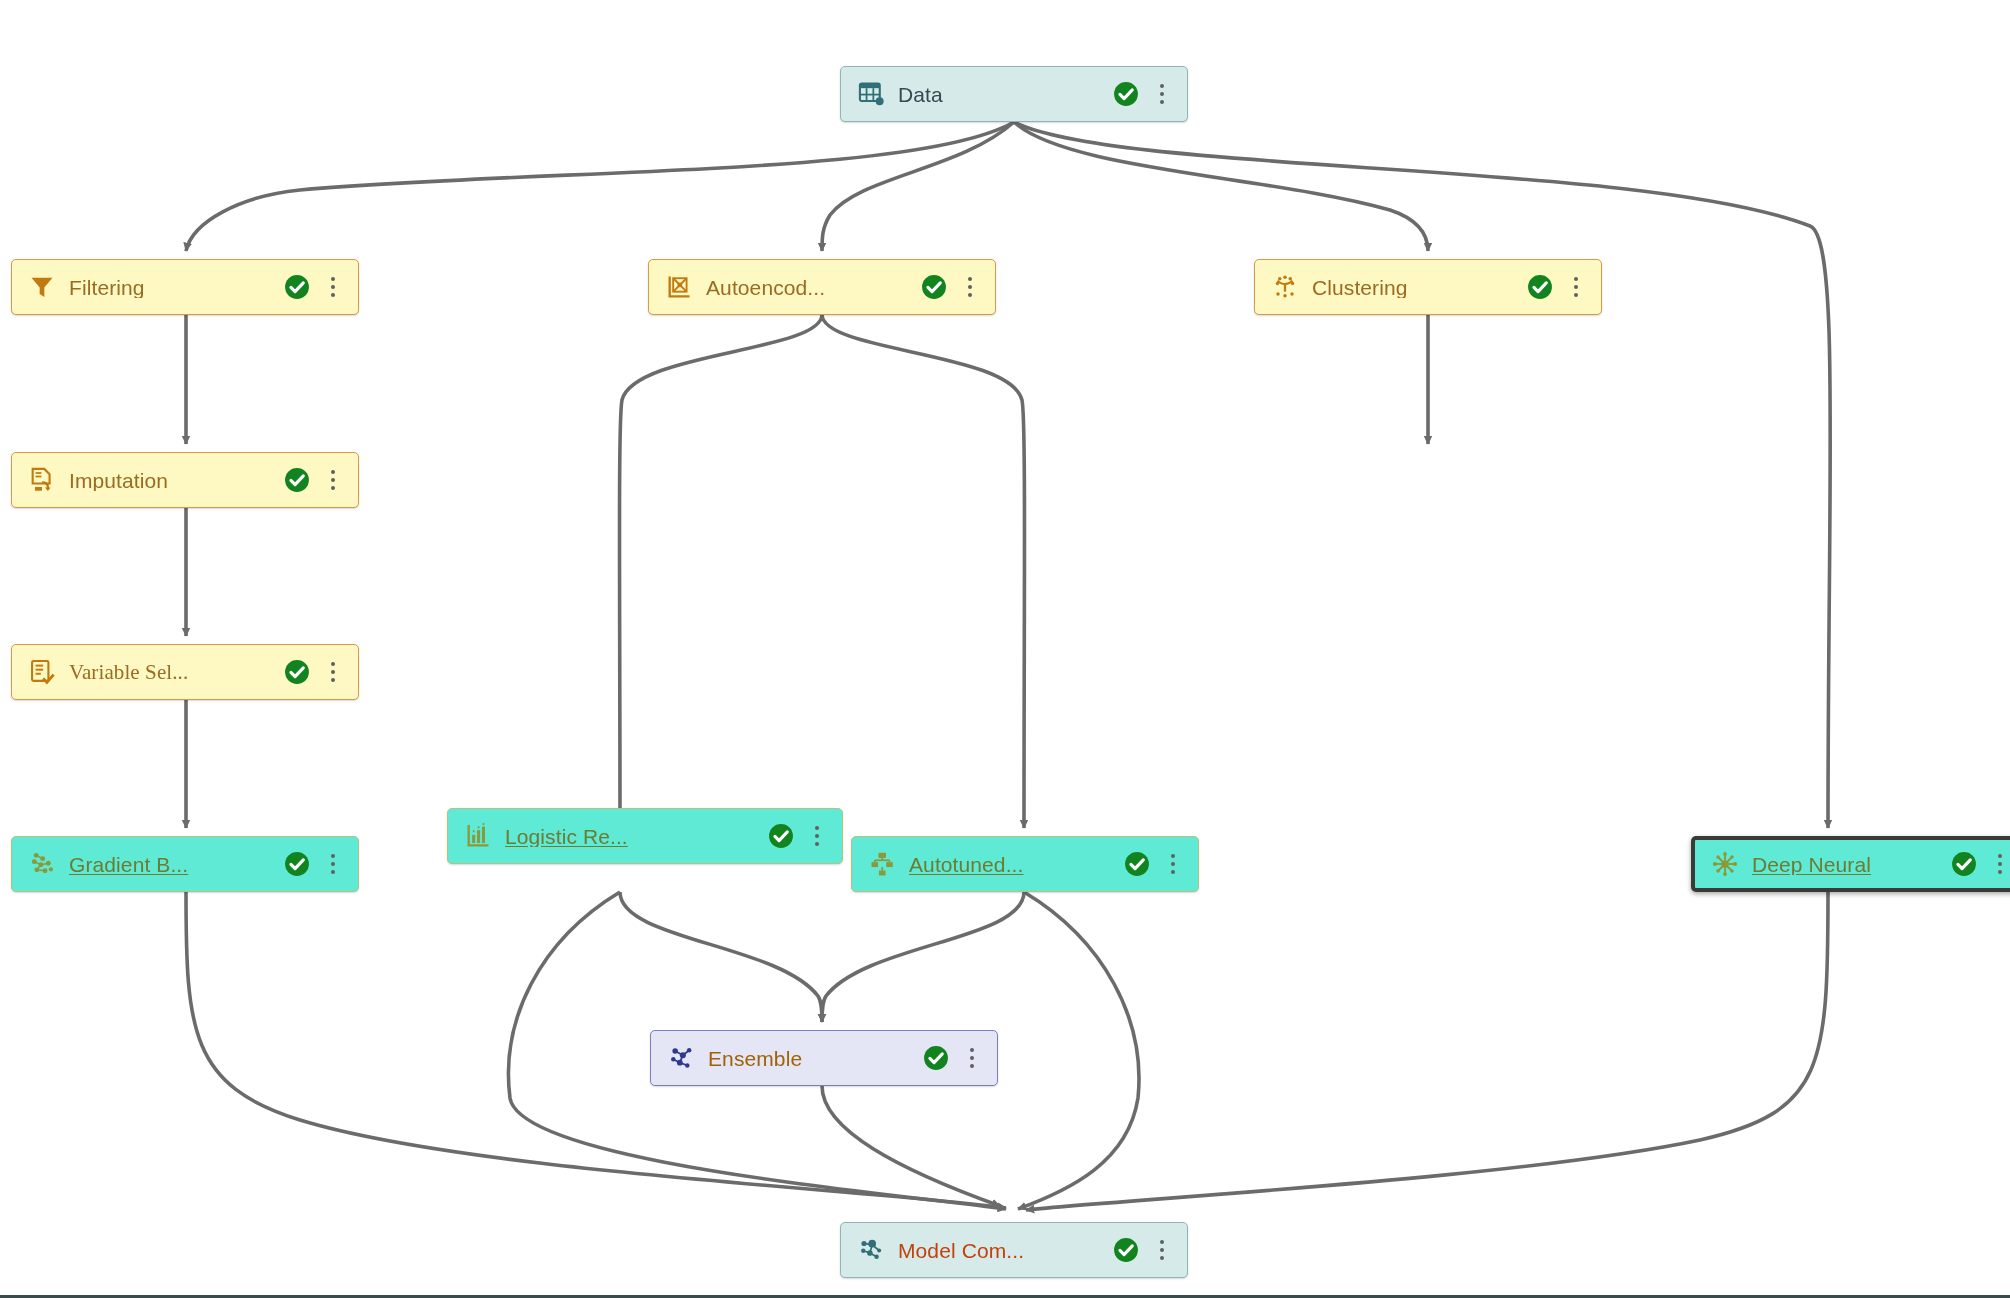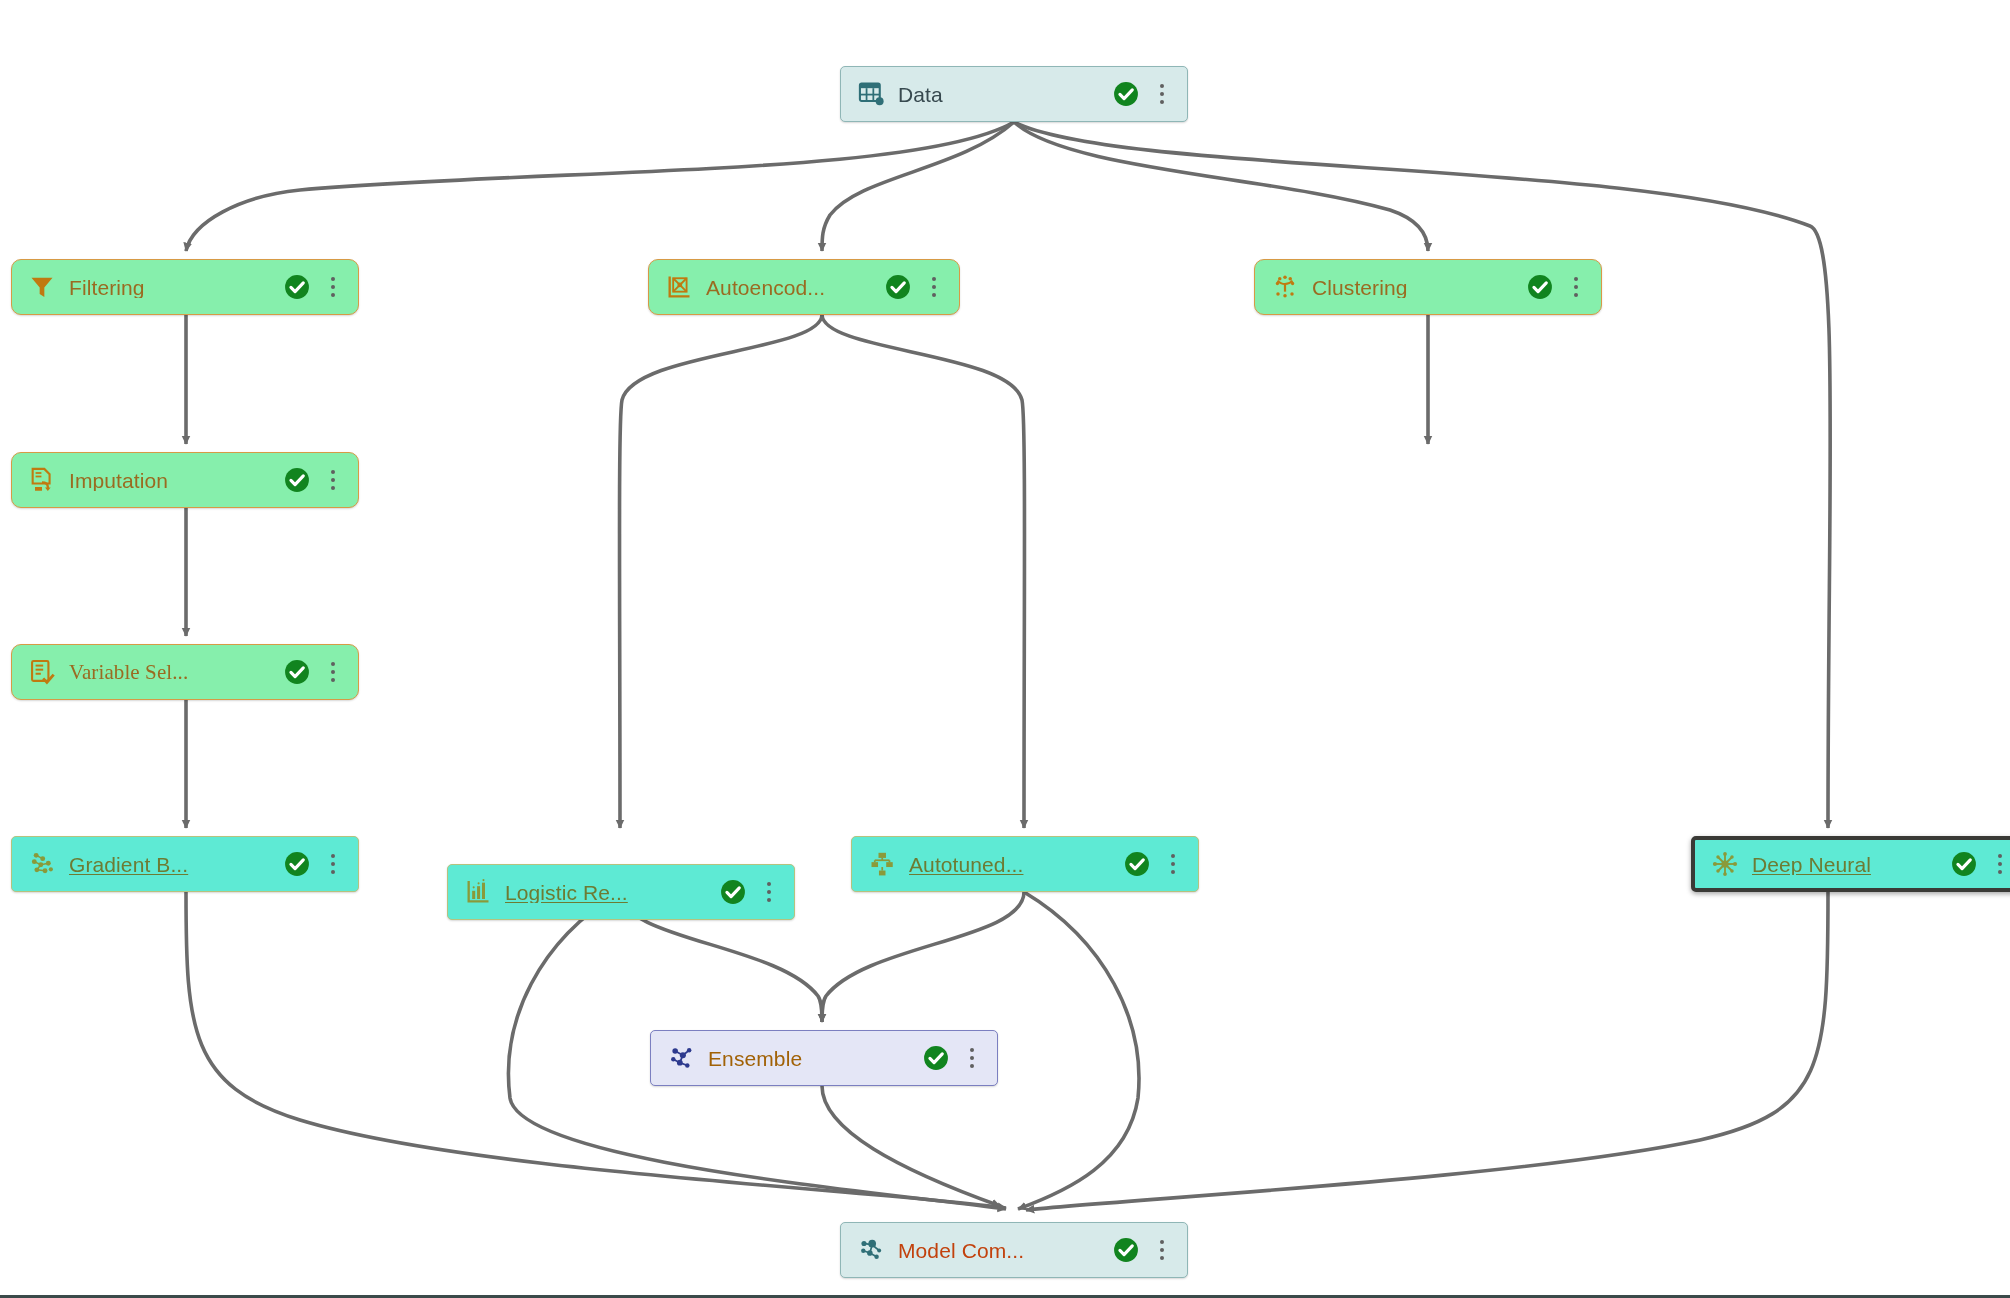--- a/index.html
+++ b/index.html
@@ -77,24 +77,23 @@
     display: block;
   }
 
   
   .t-data {
     background: #d7eaea;
     border-color: #8fb6b6;
     color: #37494f;
   }
   .t-prep {
-    background: #86efac;
+    background: #fef9c3;
     border-color: #d79a45;
     color: #9a6b21;
-    border-radius: 10px;
   }
   .t-model {
     background: #5eead4;
     border-color: #b6c27e;
     color: #6d7b33;
     text-decoration: underline;
   }
   .t-ensemble {
     background: #e4e6f6;
     border-color: #7b7fc0;
@@ -185,21 +184,21 @@
       <span class="status-ok" title="Completed successfully"><svg viewBox="0 0 24 24" width="26" height="26">
           <circle cx="12" cy="12" r="11" fill="#11841f"></circle>
           <path d="M6.4 12.4 L10.2 16.2 L17.8 8.2" fill="none" stroke="#ffffff" stroke-width="2.9" stroke-linecap="round" stroke-linejoin="round"></path>
         </svg></span>
       <span class="kebab" title="More options">
         <i></i>
         <i></i>
         <i></i>
       </span>
     </div>
-    <div class="node t-prep" style="left: 648px; top: 259px; width: 312px;">
+    <div class="node t-prep" style="left: 648px; top: 259px; width: 348px;">
       <span class="nicon"><svg viewBox="0 0 24 24" width="28" height="28">
           <path d="M4 3 V20 H21" fill="none" stroke="#c07a10" stroke-width="2"></path>
           <rect x="7" y="4.5" width="11.5" height="11.5" fill="none" stroke="#c07a10" stroke-width="1.6"></rect>
           <line x1="7" y1="16" x2="18.5" y2="4.5" stroke="#c07a10" stroke-width="1.6"></line>
           <line x1="7" y1="4.5" x2="18.5" y2="16" stroke="#c07a10" stroke-width="1.6"></line>
           <circle cx="12.7" cy="10.2" r="2.1" fill="#c07a10"></circle>
         </svg></span>
       <span class="nlabel">Autoencod...</span>
       <span class="status-ok" title="Completed successfully"><svg viewBox="0 0 24 24" width="26" height="26">
           <circle cx="12" cy="12" r="11" fill="#11841f"></circle>
@@ -296,21 +295,21 @@
       <span class="status-ok" title="Completed successfully"><svg viewBox="0 0 24 24" width="26" height="26">
           <circle cx="12" cy="12" r="11" fill="#11841f"></circle>
           <path d="M6.4 12.4 L10.2 16.2 L17.8 8.2" fill="none" stroke="#ffffff" stroke-width="2.9" stroke-linecap="round" stroke-linejoin="round"></path>
         </svg></span>
       <span class="kebab" title="More options">
         <i></i>
         <i></i>
         <i></i>
       </span>
     </div>
-    <div class="node t-model" style="left: 447px; top: 864px; width: 348px;">
+    <div class="node t-model" style="left: 447px; top: 808px; width: 396px;">
       <span class="nicon"><svg viewBox="0 0 24 24" width="28" height="28">
           <path d="M4 2.6 V20 H21" fill="none" stroke="#8a9a3a" stroke-width="2"></path>
           <rect x="7" y="11" width="2.6" height="7" fill="#8a9a3a"></rect>
           <rect x="11.2" y="7" width="2.6" height="11" fill="#8a9a3a"></rect>
           <rect x="15.4" y="4" width="2.6" height="14" fill="#8a9a3a"></rect>
           <g fill="#8a9a3a">
             <circle cx="8.3" cy="8" r="0.9"></circle>
             <circle cx="12.5" cy="4.6" r="0.9"></circle>
             <circle cx="16.7" cy="1.8" r="0.9"></circle>
           </g>

